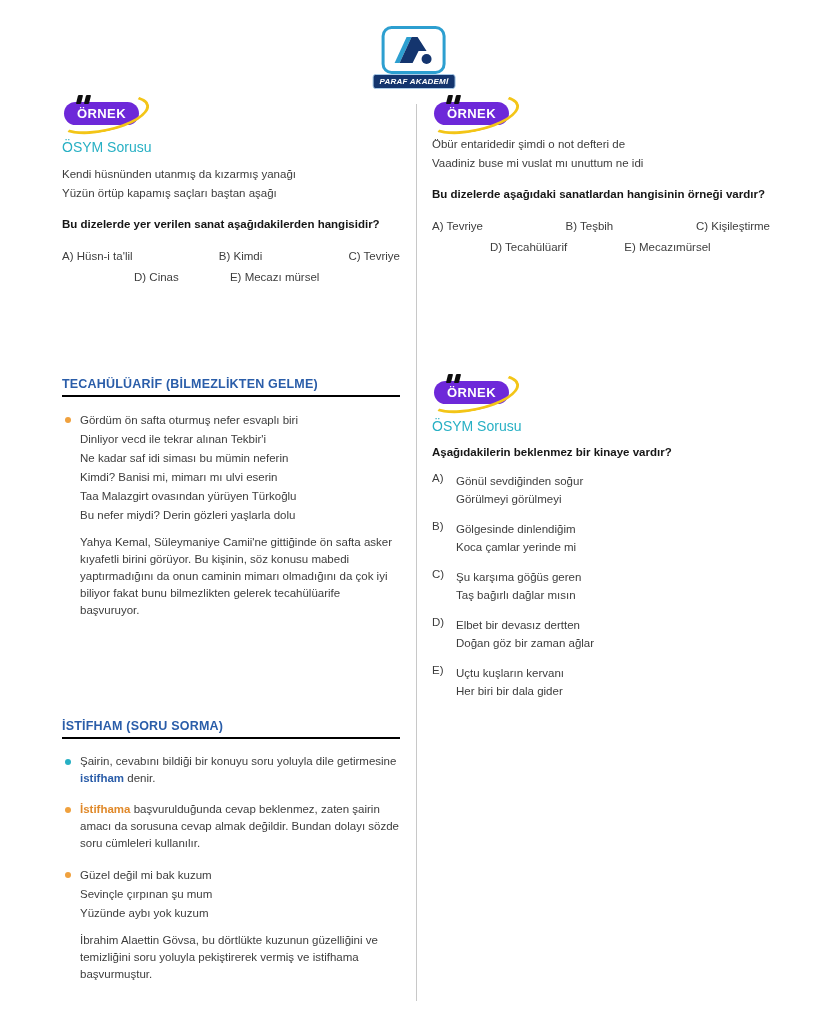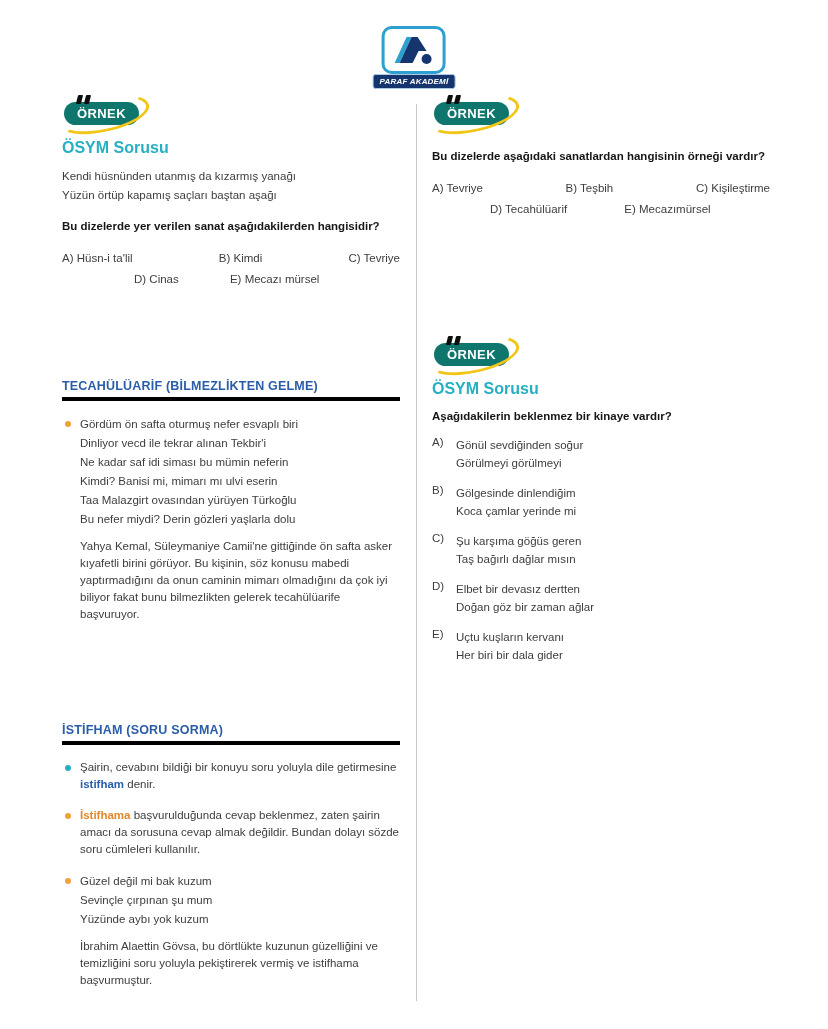--- a/index.html
+++ b/index.html
@@ -19,51 +19,51 @@
   }
   .logo-banner {
     display:inline-block; position:relative; z-index:2; margin-top:-7px;
     background:#14356e; color:#fff; font-size:8px; font-weight:bold; font-style:italic;
     padding:2px 6px; border-radius:3px; border:1px solid #a9cbe8; letter-spacing:0.2px; white-space:nowrap;
   }
 
   
   .ornek { position:relative; display:inline-block; margin:0 0 10px 2px; }
   .ornek .pill {
-    position:relative; z-index:1; display:inline-block; background:#0f766e; color:#fff;
+    position:relative; z-index:1; display:inline-block; background:#6d28d9; color:#fff;
     font-size:13px; font-weight:bold; letter-spacing:0.4px; padding:4px 13px; border-radius:13px;
   }
   .ornek .swoosh {
     position:absolute; z-index:2; left:-7px; top:-5px; right:-11px; bottom:-7px;
     border:3px solid #f3c517; border-radius:50%;
     border-top-color:transparent; border-left-color:transparent;
     transform:rotate(-12deg); pointer-events:none;
   }
   .ornek .uml { position:absolute; z-index:3; top:-7px; left:13px; width:5px; height:9px; background:#0e0e0e; border-radius:1px; transform:skewX(-14deg); }
   .ornek .uml::after { content:""; position:absolute; left:8px; top:0; width:5px; height:9px; background:#0e0e0e; border-radius:1px; }
 
   
   .columns { position:absolute; top:86px; left:0; right:0; display:flex; justify-content:space-between; padding:0 58px 0 62px; }
   .col { width:338px; }
   .divider { width:1px; height:897px; background:#c8c8c8; margin-top:2px; }
 
   
-  .source { color:#27b0c4; font-weight:bold; font-size:16px; margin:4px 0 10px; }
+  .source { color:#27b0c4; font-weight:normal; font-size:14px; margin:4px 0 10px; }
   .poem-line { line-height:19px; }
   .question { font-weight:bold; color:#161616; margin-top:13px; line-height:16px; }
   .opt-row1 { display:flex; justify-content:space-between; margin-top:18px; }
   .opt-row2 { margin-top:9px; }
   .left-row2 { padding-left:72px; }
   .left-row2 .opt-e { margin-left:48px; }
   .right-row2 { padding-left:58px; }
   .right-row2 .opt-e { margin-left:54px; }
 
   .section-title {
     color:#2a5da9; font-weight:bold; font-size:12.5px; letter-spacing:0.2px;
-    border-bottom:4px solid #000000; padding-bottom:4px;
+    border-bottom:2px solid #000000; padding-bottom:4px;
   }
   .sec-tecahul { margin-top:94px; }
   .sec-istifham { margin-top:100px; }
 
   .bullet-item { display:flex; margin-top:14px; }
   .bullet { flex:0 0 auto; width:6px; height:6px; border-radius:50%; margin:6px 9px 0 3px; }
   .bullet.teal { background:#27b0c4; }
   .bullet.orange { background:#f0a13e; }
   .bullet-body { flex:1; line-height:17px; }
   .bullet-body .poem-line { line-height:19px; }
@@ -171,20 +171,24 @@
     <div class="divider"></div>
 
     <section class="col col-right">
 
       <div class="example">
         <div class="ornek">
           <span class="swoosh"></span>
           <span class="uml"></span>
           <span class="pill">ÖRNEK</span>
         </div>
+        <div class="poem">
+          <div class="poem-line">Öbür entaridedir şimdi o not defteri de</div>
+          <div class="poem-line">Vaadiniz buse mi vuslat mı unuttum ne idi</div>
+        </div>
         <div class="question">Bu dizelerde aşağıdaki sanatlardan hangisinin örneği vardır?</div>
         <div class="opt-row1">
           <span class="opt">A) Tevriye</span>
           <span class="opt">B) Teşbih</span>
           <span class="opt">C) Kişileştirme</span>
         </div>
         <div class="opt-row2 right-row2">
           <span class="opt">D) Tecahülüarif</span>
           <span class="opt opt-e">E) Mecazımürsel</span>
         </div>

